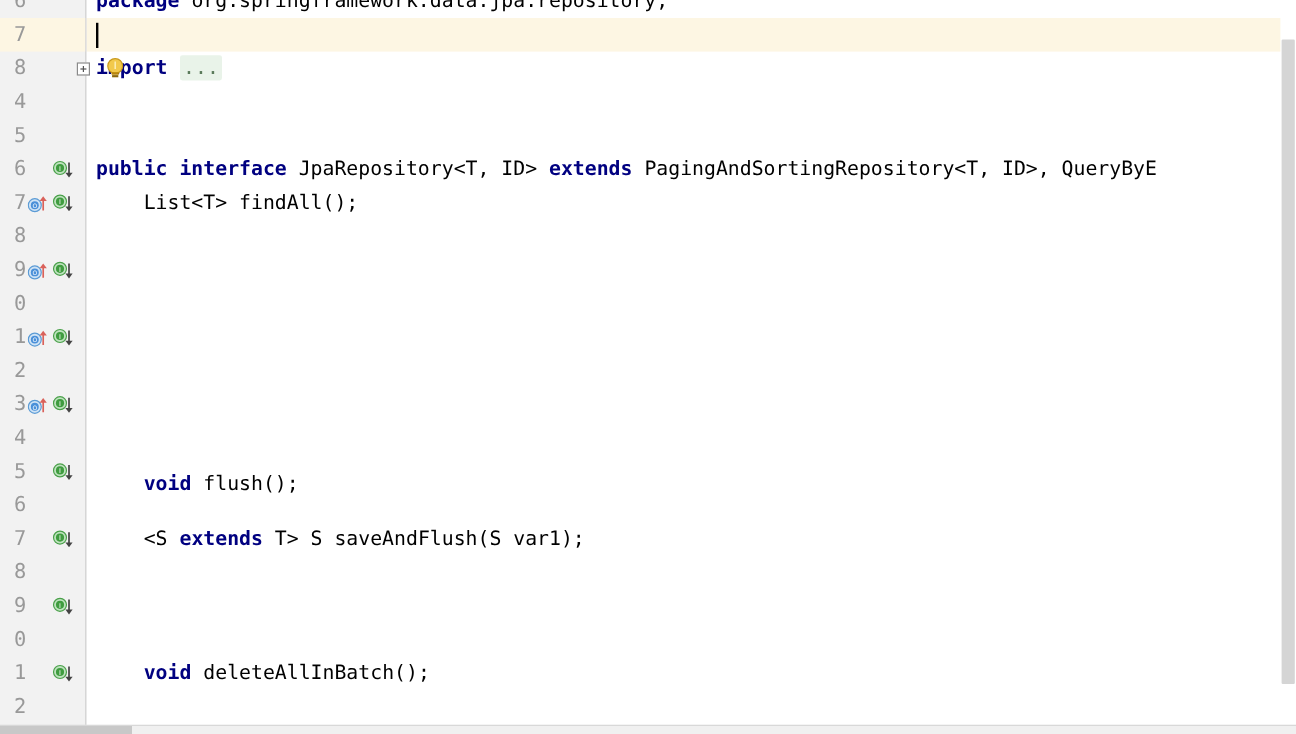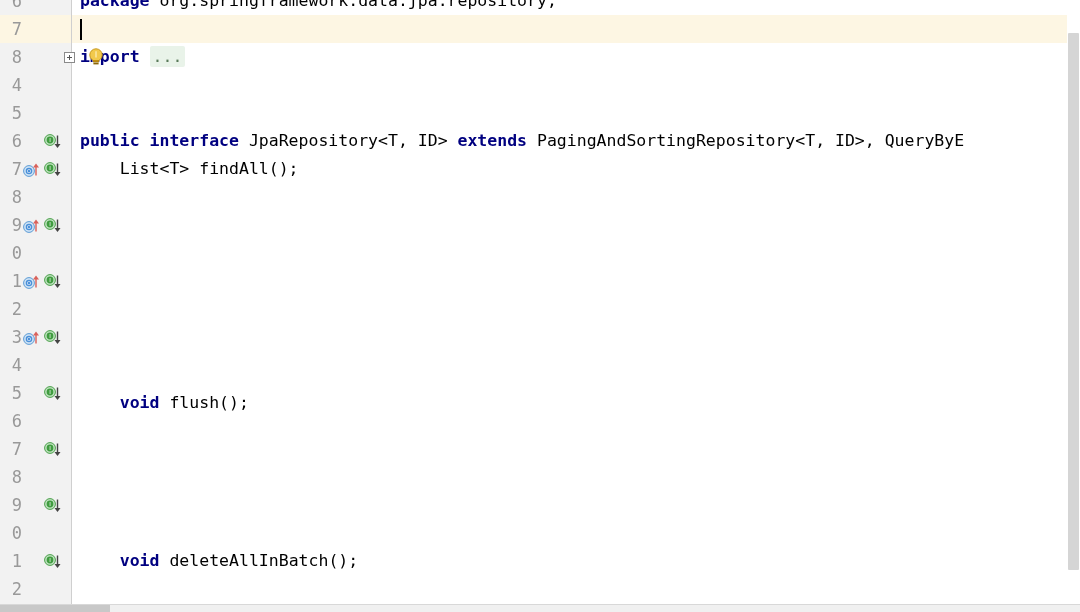--- a/index.html
+++ b/index.html
@@ -189,20 +189,21 @@
       <div class="line" style="top: 43px;"><span class="kw">import</span><span> </span><span class="fold">...</span></div>
       <div class="line" style="top: 71px;"><span></span></div>
       <div class="line" style="top: 127px;"><span class="kw">public interface</span><span> JpaRepository&lt;T, ID&gt; </span><span class="kw">extends</span><span> PagingAndSortingRepository&lt;T, ID&gt;, QueryByE</span></div>
       <div class="line" style="top: 155px;"><span>    List&lt;T&gt; findAll();</span></div>
       <div class="line" style="top: 183px;"><span></span></div>
       <div class="line" style="top: 239px;"><span></span></div>
       <div class="line" style="top: 295px;"><span></span></div>
       <div class="line" style="top: 351px;"><span></span></div>
       <div class="line" style="top: 357px; margin-top: 32px;"><span>    </span><span class="kw">void</span><span> flush();</span></div>
       <div class="line" style="top: 407px;"><span></span></div>
+      <div class="line" style="top: 435px;"><span>    &lt;S </span><span class="kw">extends</span><span> T&gt; S saveAndFlush(S var1);</span></div>
       <div class="line" style="top: 463px;"><span></span></div>
       <div class="line" style="top: 519px;"><span></span></div>
       <div class="line" style="top: 547px;"><span>    </span><span class="kw">void</span><span> deleteAllInBatch();</span></div>
       <div class="line" style="top: 575px;"><span></span></div>
       <div class="line" style="top: 603px;"><span>    T getOne(ID var1);</span></div>
     </div>
 
   <div id="caret" style="left: 80px; top: 19px;"></div>
 
   <div id="bulb" style="left: 88px; top: 48px;">

